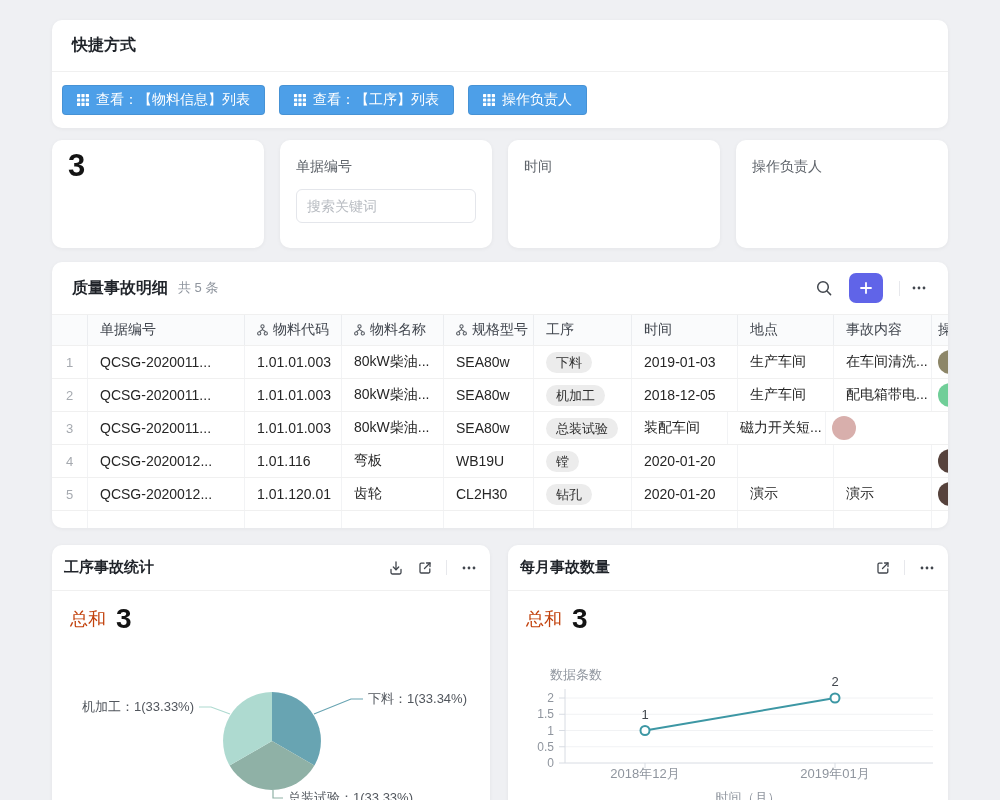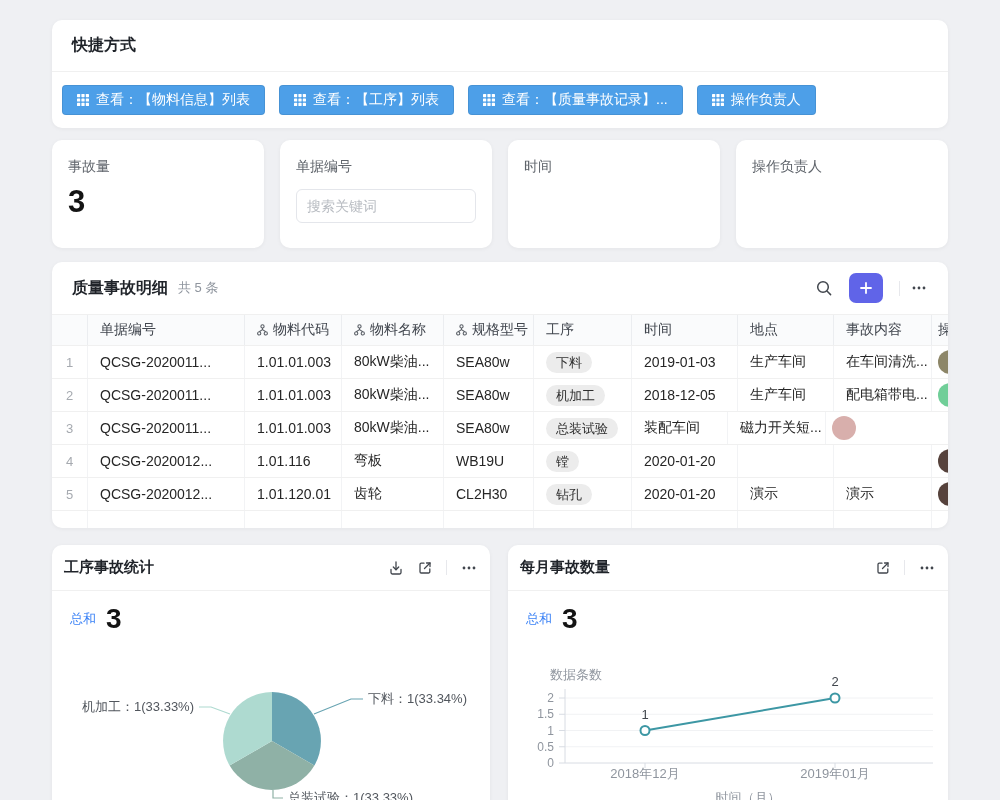--- a/index.html
+++ b/index.html
@@ -50,21 +50,21 @@
   .tag { display:inline-block; background:#ECECEC; color:#2F2F2F; font-size:13px; line-height:1; padding:4px 10px; border-radius:11px; }
   .avatar { width:24px; height:24px; border-radius:50%; flex:0 0 auto; }
 
   
   #pie-card  { left:52px;  top:545px; width:438px; height:290px; overflow:hidden; }
   #line-card { left:508px; top:545px; width:440px; height:290px; overflow:hidden; }
   .chart-head { height:46px; display:flex; align-items:center; padding:0 12px; border-bottom:1px solid #F0F0F0; }
   .chart-title { font-size:15px; font-weight:700; color:#1F2329; flex:1; }
   .chart-actions { display:flex; align-items:center; gap:13px; color:#646A73; }
   .total-row { display:flex; align-items:center; gap:10px; padding:12px 18px 0; }
-  .total-label { font-size:13px; color:#3b82f6; }
+  .total-label { font-size:18px; color:#c2410c; }
   .total-value { font-size:28px; font-weight:700; color:#141414; }
   .chart-svg { position:absolute; left:0; display:block; }
   #pie-svg  { top:105px; }
   #line-svg { top:110px; }
   svg text { font-family:"Liberation Sans","DejaVu Sans",sans-serif; }
 </style>
 </head>
 <body>
 
 <div class="card" id="shortcuts-card">
@@ -103,41 +103,26 @@
           <rect x="0" y="0" width="3.2" height="3.2" rx="0.6" fill="#fff"></rect>
           <rect x="4.4" y="0" width="3.2" height="3.2" rx="0.6" fill="#fff"></rect>
           <rect x="8.8" y="0" width="3.2" height="3.2" rx="0.6" fill="#fff"></rect>
           <rect x="0" y="4.4" width="3.2" height="3.2" rx="0.6" fill="#fff"></rect>
           <rect x="4.4" y="4.4" width="3.2" height="3.2" rx="0.6" fill="#fff"></rect>
           <rect x="8.8" y="4.4" width="3.2" height="3.2" rx="0.6" fill="#fff"></rect>
           <rect x="0" y="8.8" width="3.2" height="3.2" rx="0.6" fill="#fff"></rect>
           <rect x="4.4" y="8.8" width="3.2" height="3.2" rx="0.6" fill="#fff"></rect>
           <rect x="8.8" y="8.8" width="3.2" height="3.2" rx="0.6" fill="#fff"></rect>
         </svg>
-        <span>查看：【质量事故记录】...</span>
-      </button>
-      <button class="sc-btn">
-        <svg class="gicon" width="12" height="12" viewBox="0 0 12 12">
-          <rect x="0" y="0" width="3.2" height="3.2" rx="0.6" fill="#fff"></rect>
-          <rect x="4.4" y="0" width="3.2" height="3.2" rx="0.6" fill="#fff"></rect>
-          <rect x="8.8" y="0" width="3.2" height="3.2" rx="0.6" fill="#fff"></rect>
-          <rect x="0" y="4.4" width="3.2" height="3.2" rx="0.6" fill="#fff"></rect>
-          <rect x="4.4" y="4.4" width="3.2" height="3.2" rx="0.6" fill="#fff"></rect>
-          <rect x="8.8" y="4.4" width="3.2" height="3.2" rx="0.6" fill="#fff"></rect>
-          <rect x="0" y="8.8" width="3.2" height="3.2" rx="0.6" fill="#fff"></rect>
-          <rect x="4.4" y="8.8" width="3.2" height="3.2" rx="0.6" fill="#fff"></rect>
-          <rect x="8.8" y="8.8" width="3.2" height="3.2" rx="0.6" fill="#fff"></rect>
-        </svg>
         <span>操作负责人</span>
       </button>
     </div>
 </div>
 
 <div class="card fcard" style="left:52px;">
-  <div class="flabel">事故量</div>
   <div class="fvalue">3</div>
 </div>
 
 <div class="card fcard" style="left:280px;">
   <div class="flabel">单据编号</div>
   <div class="finput">
     <input placeholder="搜索关键词" style="">
   </div>
 </div>
 

